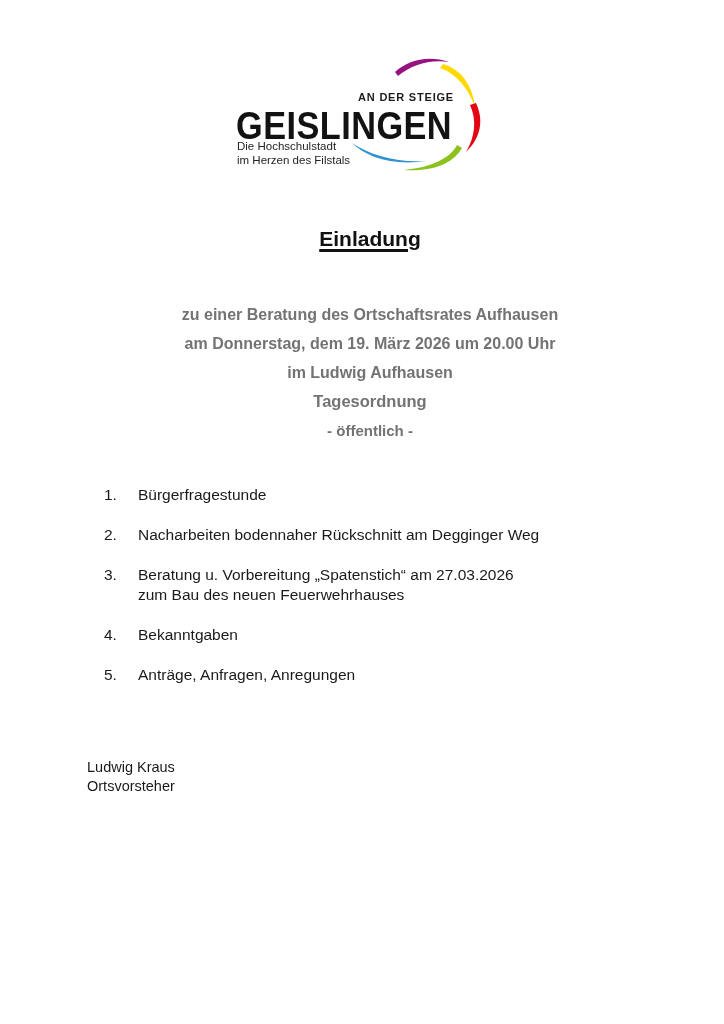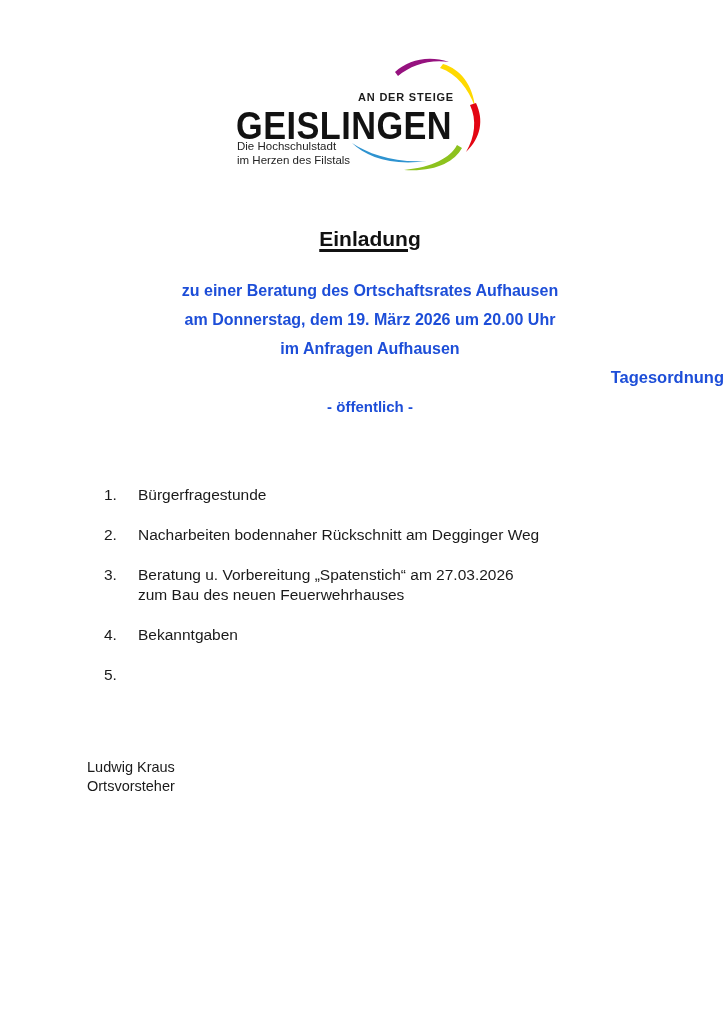--- a/index.html
+++ b/index.html
@@ -36,25 +36,25 @@
   .title-row {
     position: absolute; left: 16px; top: 227px; width: 708px;
     text-align: center;
   }
   .title-text {
     font-size: 21px; font-weight: 700; color: #111;
     text-decoration: underline; text-decoration-thickness: 2.5px;
     text-underline-offset: 3px;
   }
   .intro {
-    position: absolute; left: 16px; top: 276px; width: 708px;
-    text-align: center; font-weight: 700; color: #1d4ed8;
+    position: absolute; left: 16px; top: 300px; width: 708px;
+    text-align: center; font-weight: 700; color: #737373;
   }
   .intro-line { height: 29px; line-height: 29px; font-size: 16px; white-space: nowrap; }
-  .intro-line.agenda-head { font-size: 16.5px; text-align: right; }
+  .intro-line.agenda-head { font-size: 16.5px; }
   .intro-line.public { font-size: 15px; }
 
   
   .agenda { position: absolute; left: 104px; top: 485px; width: 490px; }
   .agenda-row { display: flex; margin-bottom: 20.5px; }
   .agenda-num {
     width: 26px; flex: 0 0 26px;
     font-size: 15.5px; line-height: 19.5px; color: #1a1a1a;
   }
   .agenda-text {
@@ -88,21 +88,21 @@
     </div>
   </div>
 
   <div class="title-row">
     <span class="title-text">Einladung</span>
   </div>
 
   <div class="intro">
     <div class="intro-line">zu einer Beratung des Ortschaftsrates Aufhausen</div>
     <div class="intro-line">am Donnerstag, dem 19. März 2026 um 20.00 Uhr</div>
-    <div class="intro-line">im Anfragen Aufhausen</div>
+    <div class="intro-line">im Ludwig Aufhausen</div>
     <div class="intro-line agenda-head">Tagesordnung</div>
     <div class="intro-line public">- öffentlich -</div>
   </div>
 
   <div class="agenda">
     <div class="agenda-row">
       <span class="agenda-num">1.</span>
       <span class="agenda-text">Bürgerfragestunde</span>
     </div>
     <div class="agenda-row">
@@ -113,20 +113,21 @@
       <span class="agenda-num">3.</span>
       <span class="agenda-text">Beratung u. Vorbereitung „Spatenstich“ am 27.03.2026
 zum Bau des neuen Feuerwehrhauses</span>
     </div>
     <div class="agenda-row">
       <span class="agenda-num">4.</span>
       <span class="agenda-text">Bekanntgaben</span>
     </div>
     <div class="agenda-row">
       <span class="agenda-num">5.</span>
+      <span class="agenda-text">Anträge, Anfragen, Anregungen</span>
     </div>
   </div>
 
   <div class="signature">
     <div>Ludwig Kraus</div>
     <div>Ortsvorsteher</div>
   </div>
 
 </div>
 

